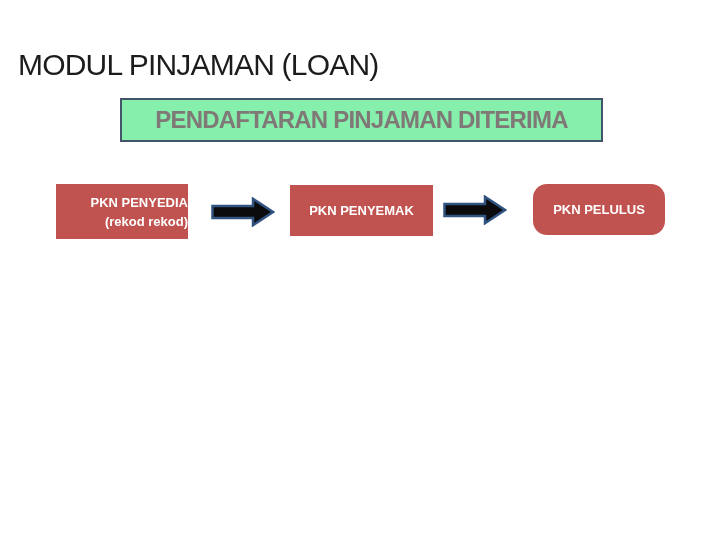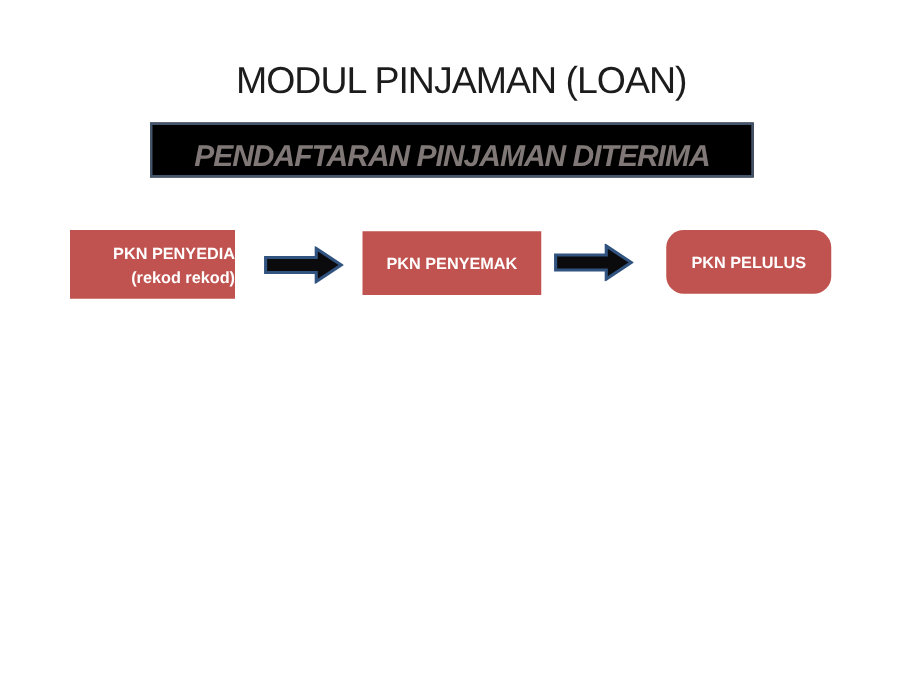--- a/index.html
+++ b/index.html
@@ -16,39 +16,38 @@
     width: 720px;
     height: 540px;
     background: var(--background, #ffffff);
   }
   .slide-title {
     position: absolute;
     top: 48px;
     left: 0;
     right: 0;
     padding-left: 18px;
-    text-align: center;
+    text-align: left;
     font-size: 30px;
     letter-spacing: -0.8px;
     color: var(--title-text, #1c1c1c);
     white-space: nowrap;
   }
   .subtitle-box {
     position: absolute;
     left: 120px;
     top: 98px;
     width: 483px;
     height: 44px;
     box-sizing: border-box;
     border: 2px solid var(--subtitle-border, #44546a);
-    background: #000000;
+    background: #86efac;
     display: flex;
-    align-items: flex-end;
+    align-items: center;
     justify-content: center;
-    font-style: italic;
   }
   .subtitle-text {
     font-size: 24px;
     font-weight: bold;
     letter-spacing: -0.8px;
     color: var(--subtitle-text, #7f7876);
     white-space: nowrap;
   }
   .step-box {
     position: absolute;

